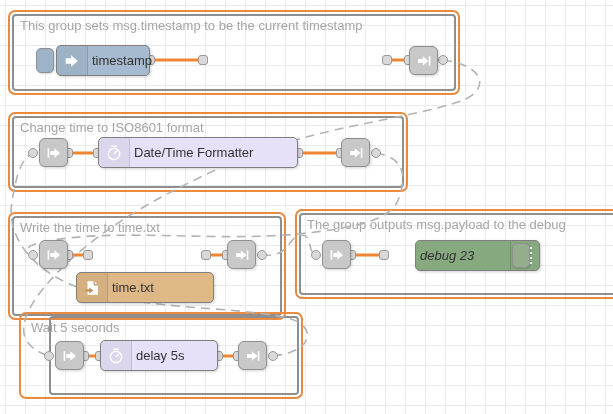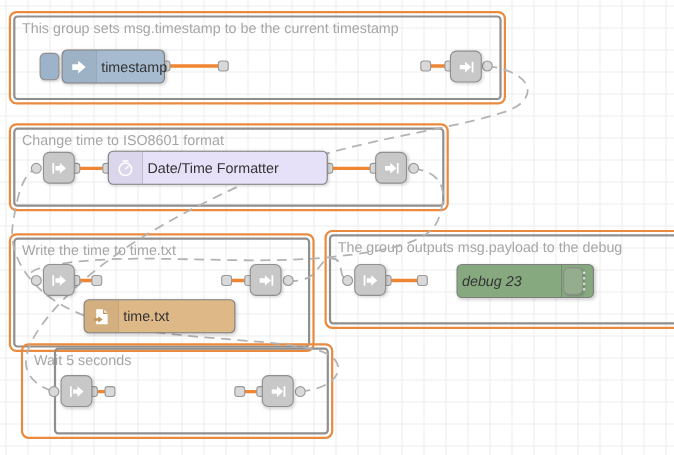--- a/index.html
+++ b/index.html
@@ -202,20 +202,29 @@
     </span>
   </div>
   <div class="mini-button btn-debug" style="left:512px;top:243px;"></div>
 
   <div class="link-node" style="left:55px;top:341px;">
     <svg width="16" height="16" viewBox="0 0 20 20">
       <rect x="2" y="4" width="2" height="12" fill="#fff"></rect>
         <path d="M5.5 7.5 h5 V4 L17.5 10 L10.5 16 V12.5 h-5 z" fill="#fff"></path>
     </svg>
   </div>
+  <div class="nr-node n-lav" style="left:100px;top:340px;width:118px;">
+    <span class="icon-region">
+      <svg width="18" height="18" viewBox="0 0 20 20">
+        <circle cx="10" cy="11" r="6.3" stroke="#fff" stroke-width="1.6" fill="none"></circle>
+        <path d="M10 11 L13.3 7.7 M7 2.6 h6" stroke="#fff" stroke-width="1.6" fill="none"></path>
+      </svg>
+    </span>
+    <span class="node-label">delay 5s</span>
+  </div>
   <div class="link-node" style="left:238px;top:341px;">
     <svg width="16" height="16" viewBox="0 0 20 20">
       <path d="M2.5 7.5 h6 V4 L15.5 10 L8.5 16 V12.5 h-6 z" fill="#fff"></path>
         <rect x="16" y="4" width="2" height="12" fill="#fff"></rect>
     </svg>
   </div>
 
 </div>
 
 </body></html>

